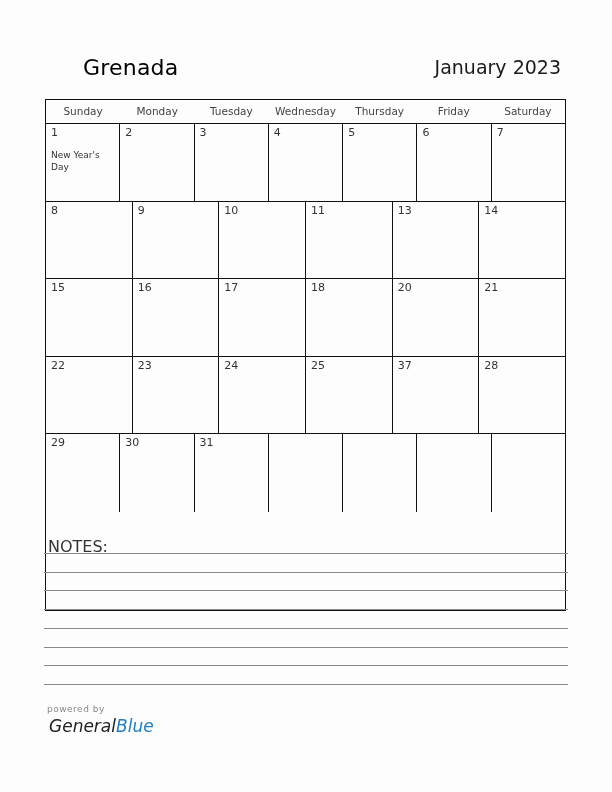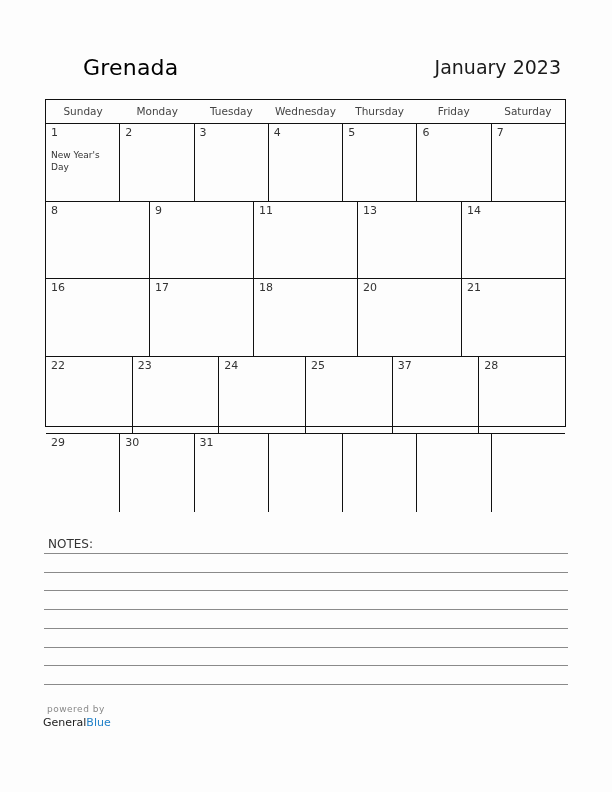--- a/index.html
+++ b/index.html
@@ -1,31 +1,31 @@
 <!DOCTYPE html>
 <html><head>
 <meta charset="utf-8">
 <style>
   html, body { margin:0; padding:0; background:#fdfdfd; }
   body { width:612px; height:792px; position:relative; font-family:"DejaVu Sans", sans-serif; color:#222; overflow:hidden; }
   .country { position:absolute; left:51px; top:55px; font-size:22px; color:#000000; letter-spacing:0.2px;margin-left:32px; }
   .month { position:absolute; right:51px; top:56px; font-size:19px; color:#1a1a1a;margin-left:46px; }
-  .cal { position:absolute; left:45px; top:99px; width:521px; height:328px; border:1px solid #111; box-sizing:border-box; }
+  .cal { position:absolute; left:45px; top:99px; width:521px; height:512px; border:1px solid #111; box-sizing:border-box; }
   .hdr { display:flex; height:24px; border-bottom:1px solid #111; box-sizing:border-box; }
   .hdr div { flex:1; text-align:center; font-size:10.5px; line-height:23px; color:#444; }
   .week { display:flex; height:77.6px; border-bottom:1px solid #111; box-sizing:border-box; }
   .week:last-child { border-bottom:none; }
   .cell { flex:1; border-right:1px solid #111; box-sizing:border-box; padding:2px 5px; font-size:11px; color:#333; }
   .cell:last-child { border-right:none; }
   .cell .num { display:block; line-height:14px; }
   .cell .ev { display:block; font-size:9px; line-height:12px; color:#333; margin-top:9px; }
-  .notes-label { position:absolute; left:48px; top:537px; font-size:12px; color:#333;text-align:center; }
+  .notes-label { position:absolute; left:48px; top:537px; font-size:16px; color:#333;text-align:center; }
   .line { position:absolute; left:44px; width:524px; height:1px; background:#8a8a8a; }
   .powered { position:absolute; left:47px; top:704px; font-size:9px; color:#888; letter-spacing:0.5px; }
-  .brand { position:absolute; left:43px; top:716px; font-size:11px; color:#222; }
+  .brand { position:absolute; left:49px; top:716px; font-size:17px; color:#222;font-style:italic; }
   .brand .blue { color:#1e7fc8; }
 </style>
 </head>
 <body>
 
 <div class="country">Grenada</div>
 <div class="month">January 2023</div>
 
 <div class="cal">
   <div class="hdr">
@@ -63,30 +63,36 @@
         </div>
       </div>
       <div class="week">
         <div class="cell">
           <span class="num">8</span>
         </div>
         <div class="cell">
           <span class="num">9</span>
         </div>
         <div class="cell">
+          <span class="num">10</span>
+        </div>
+        <div class="cell">
           <span class="num">11</span>
         </div>
         <div class="cell">
           <span class="num">13</span>
         </div>
         <div class="cell">
           <span class="num">14</span>
         </div>
       </div>
       <div class="week">
+        <div class="cell">
+          <span class="num">15</span>
+        </div>
         <div class="cell">
           <span class="num">16</span>
         </div>
         <div class="cell">
           <span class="num">17</span>
         </div>
         <div class="cell">
           <span class="num">18</span>
         </div>
         <div class="cell">

